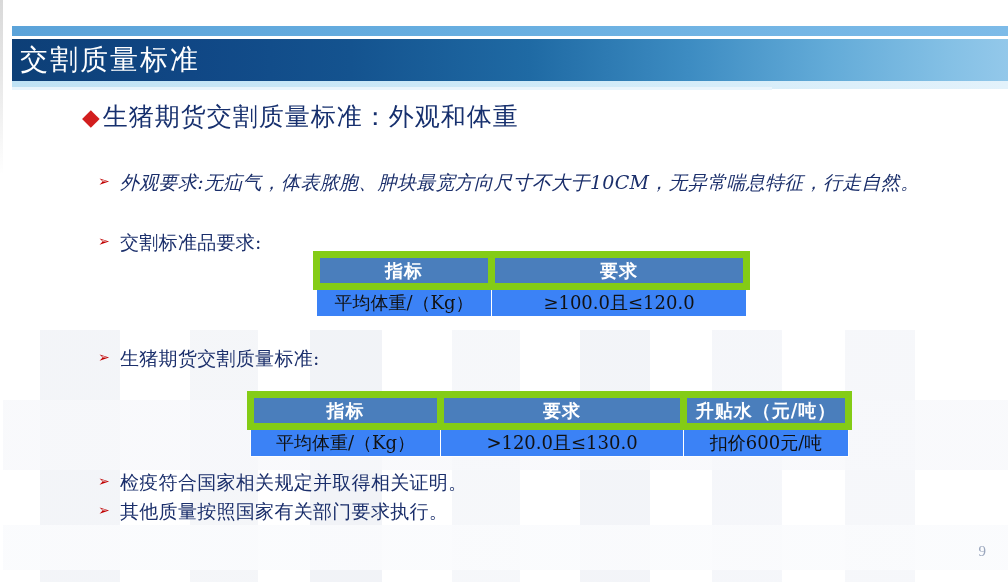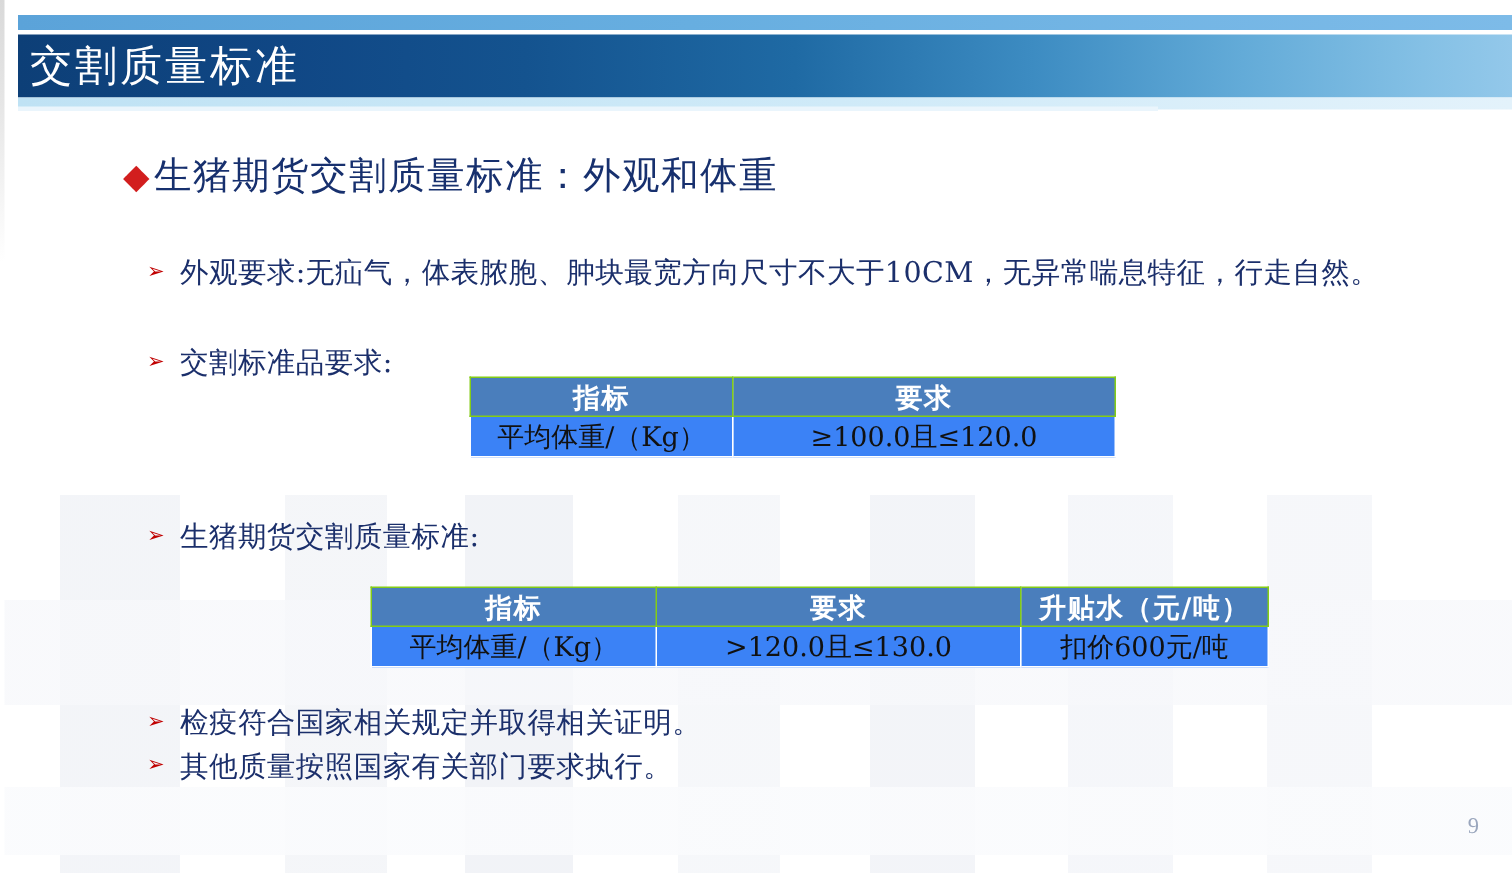--- a/index.html
+++ b/index.html
@@ -89,21 +89,21 @@
     top: 0;
     width: 3px;
     height: 582px;
     background: linear-gradient(180deg,#d9d9d9 0%,#e6e6e6 12%,#ffffff 30%);
   }
 
   
   .header-wrap {
     position: absolute;
     left: 0;
-    top: 0;
+    top: 16px;
     width: 1008px;
     height: 82px;
   }
   .header-topstrip {
     position: absolute;
     left: 12px;
     top: 10px;
     width: 996px;
     height: 10px;
     background: linear-gradient(90deg,#5ba3d9 0%,#67aee0 45%,#7dbbe8 100%);
@@ -229,41 +229,41 @@
   }
   .bullet-text {
     color: #1b2f6b;
     font-size: 19px;
     line-height: 29px;
     font-family: "DejaVu Serif", "Liberation Serif", serif;
     letter-spacing: 0.3px;
   }
 
   #bullet1 { left: 98px; top: 168px; width: 880px; }
-  #bullet1 .bullet-text { width: 856px; }
+  #bullet1 .bullet-text { width: 856px; font-style: italic; }
   #bullet2 { left: 98px; top: 228px; }
   #bullet3 { left: 98px; top: 344px; }
   #bullet4 { left: 98px; top: 468px; }
   #bullet5 { left: 98px; top: 497px; }
 
   
   table.ppt-table {
     position: absolute;
     border-collapse: collapse;
     font-family: "DejaVu Serif", "Liberation Serif", serif;
     table-layout: fixed;
   }
   table.ppt-table th {
     background: #4a7ebc;
     color: #ffffff;
     font-size: 18px;
     font-weight: bold;
     height: 25px;
     letter-spacing: 1px;
-    border: 1px solid #84cc16;
+    border: 7px solid #84cc16;
     text-align: center;
     padding: 0;
   }
   table.ppt-table td {
     font-size: 18px;
     color: #111111;
     height: 26px;
     border: 1px solid #ffffff;
     text-align: center;
     padding: 0 4px;

